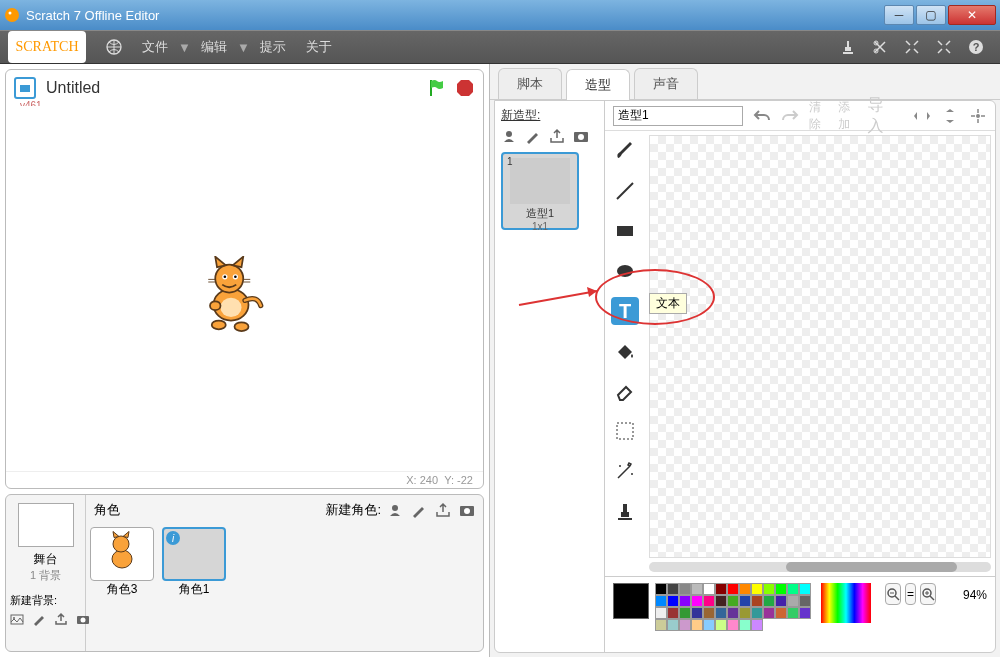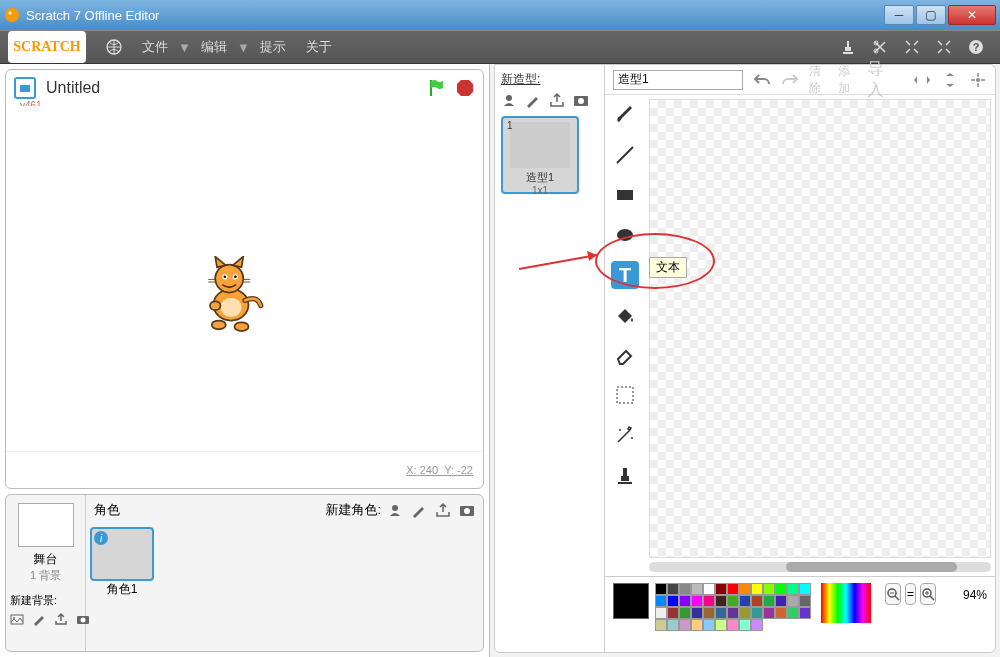--- a/index.html
+++ b/index.html
@@ -9,36 +9,36 @@
 .titlebar { height: 30px; background: linear-gradient(#7db4e0, #4a8cc8); display: flex; align-items: center; padding: 0 4px; color: #fff; font-size: 13px; }
 .titlebar .icon { width: 16px; height: 16px; margin-right: 6px; display:inline-block; }
 .titlebar .spacer { flex: 1; }
 .winbtns { display: flex; }
 .winbtn { width: 30px; height: 20px; margin-left: 2px; border-radius: 2px; display:flex; align-items:center; justify-content:center; color:#333; font-size:12px; }
 .winbtn.min,.winbtn.max{ background: linear-gradient(#d0e3f5,#9cc4e8); border:1px solid #5c87b0;}
 .winbtn.close{ width:48px; background: linear-gradient(#e57a6d,#c33); color:#fff; border:1px solid #a02a21;}
 
 
 .menubar { height: 34px; background: linear-gradient(#666,#555); display: flex; align-items:center; padding: 0 8px; color:#ddd; font-size:13px; border-top:1px solid #888; border-bottom:1px solid #333;}
-.scratch-logo { width:78px; height:32px; background:#fff; border-radius:4px; display:flex; align-items:center; justify-content:center; color:#f90; font-weight:bold; font-family:'Comic Sans MS',cursive; font-size:14px; margin-right:10px;}
+.scratch-logo { width:78px; height:32px; background:#fff; border-radius:4px; display:flex; align-items:center; justify-content:center; color:#f90; font-weight:normal; font-family:'Comic Sans MS',cursive; font-size:14px; margin-right:10px;}
 .menubar .mitem { padding:0 10px; cursor:pointer; }
 .menubar .sep { flex:1; }
 .menubar .ticon { width:20px; height:20px; margin:0 6px; display:flex; align-items:center; justify-content:center; color:#ddd;}
 
 
 .content { display:flex; height:593px; background:#5eead4;}
 .left { width:490px; display:flex; flex-direction:column; border-right:1px solid #bbb; background:#fff;}
 .stagearea { flex:0 0 420px; border:1px solid #bbb; margin:5px; border-radius:6px; background:#fff; position:relative; display:flex; flex-direction:column;}
 .stagehdr { height:36px; display:flex; align-items:center; padding:0 8px; }
 .projicon { width:22px; height:22px; border:2px solid #3b9ad6; border-radius:3px; display:flex; align-items:center; justify-content:center; margin-right:10px;}
 .projicon::after{content:""; width:10px;height:7px;background:#3b9ad6;}
 .projtitle { font-size:16px; color:#333; flex:1;}
 .version { position:absolute; left:14px; top:30px; font-size:10px; color:#c66;}
 .stage { flex:1; background:#fff; position:relative; overflow:hidden;}
-.coords { text-align:right; font-size:11px; color:#999; padding:12px 10px; border-top:1px solid #eee;text-decoration:underline;}
+.coords { text-align:right; font-size:11px; color:#999; padding:2px 10px; border-top:1px solid #eee;}
 
 
 .spritearea { flex:1; display:flex; border:1px solid #bbb; margin:0 5px 5px 5px; border-radius:6px; background:#f4f4f4;}
 .backdroppane { width:80px; border-right:1px solid #ccc; padding:4px; text-align:center; font-size:12px;}
 .backdropthumb { width:56px; height:44px; background:#fff; border:1px solid #aaa; margin:4px auto;}
 .spritelist { flex:1; padding:4px;}
 .spritehdr { display:flex; align-items:center; font-size:13px; padding:2px 4px;}
 .spritehdr .spacer{flex:1;}
 .newspriteicons { display:flex; gap:8px;}
 .nsicon{width:16px;height:16px;color:#666;}
@@ -270,32 +270,49 @@
               </span>
             <span class="nsicon">
                 <svg width="16" height="16" viewBox="0 0 16 16">
                   <rect x="1" y="4" width="14" height="10" rx="1" fill="#666"></rect>
                   <circle cx="8" cy="9" r="3" fill="#fff"></circle>
                 </svg>
               </span>
           </div>
         </div>
         <div class="sprites">
+          <div class="sprite">
+            <div class="spritethumb">
+              <svg width="40" height="46" viewBox="0 0 80 90">
+                  <use href="#catpath"></use>
+                <ellipse cx="40" cy="55" rx="20" ry="18" fill="#f9a23a" stroke="#5a3a1a" stroke-width="2"></ellipse>
+                <circle cx="38" cy="25" r="16" fill="#f9a23a" stroke="#5a3a1a" stroke-width="2"></circle>
+                <polygon points="24,12 22,0 34,10" fill="#f9a23a" stroke="#5a3a1a" stroke-width="2"></polygon>
+                <polygon points="52,12 54,0 42,10" fill="#f9a23a" stroke="#5a3a1a" stroke-width="2"></polygon>
+              </svg>
+            </div>
+            <div>角色3</div>
+          </div>
           <div class="sprite selected">
             <div class="spritethumb">
                 <span class="spriteinfo">i</span>
               </div>
             <div>角色1</div>
           </div>
         </div>
       </div>
     </div>
   </div>
 
   <div class="right">
+    <div class="tabs">
+      <div class="tab">脚本</div>
+      <div class="tab active">造型</div>
+      <div class="tab">声音</div>
+    </div>
     <div class="editorwrap">
       <div class="costlist">
         <div class="newcost">新造型:</div>
         <div class="newcostics">
           <span class="nsicon">
               <svg width="16" height="16" viewBox="0 0 16 16">
                 <circle cx="8" cy="6" r="3" fill="#666"></circle>
                 <path d="M3 14q5-6 10 0" fill="#666"></path>
               </svg>
             </span>

